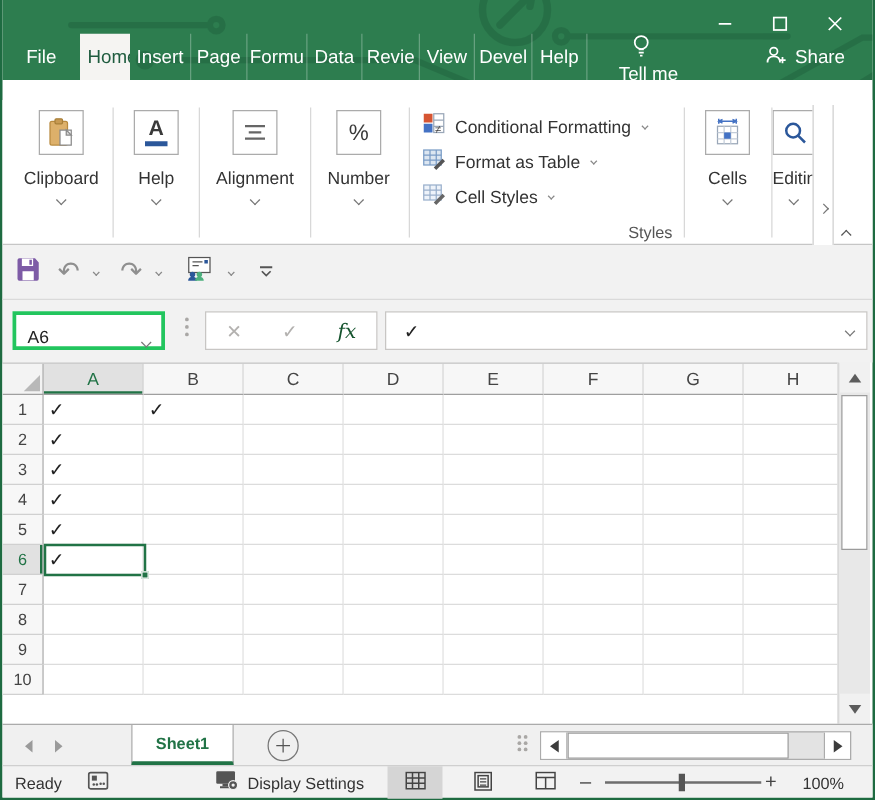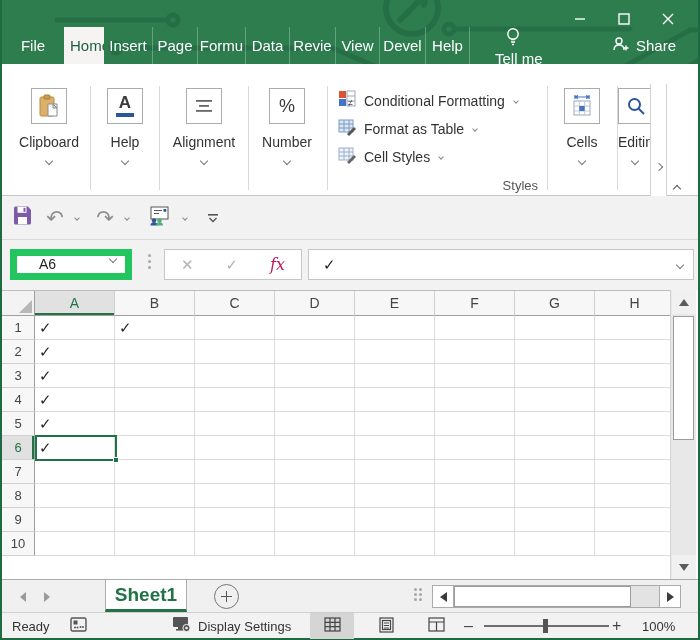--- a/index.html
+++ b/index.html
@@ -39,28 +39,28 @@
   #ribbon-scroll { position:absolute; left:648px; top:4px; width:17px; height:112px; background:#fff; border-left:1px solid #d0d0d0; border-right:1px solid #d0d0d0; display:flex; align-items:flex-end; justify-content:center; padding-bottom:26px; }
   #ribbon-collapse { position:absolute; left:672px; top:98px; }
 
   
   #qat { position:absolute; left:0; top:196px; width:696px; height:44px; background:#f2f2f2; border-bottom:1px solid #dadada; display:flex; align-items:center; }
   .qat-item { display:flex; align-items:center; justify-content:center; }
   .glyph-undo { font-size:21px; color:#8f8f8f; line-height:1; }
 
   
   #fbar-row { position:absolute; left:0; top:240px; width:696px; height:50px; background:#f2f2f2; }
-  #name-box { position:absolute; left:8px; top:9px; width:122px; height:31px; background:#fff; border:7px solid #22c55e; display:flex; align-items:flex-start; font-size:14px; color:#222; padding-left:22px; }
+  #name-box { position:absolute; left:8px; top:9px; width:122px; height:31px; background:#fff; border:3px solid #22c55e; display:flex; align-items:flex-end; font-size:14px; color:#222; padding-left:9px; }
   #name-box .chev { position:absolute; right:9px; }
   #fbar-dots { position:absolute; left:146px; top:14px; display:flex; flex-direction:column; gap:3px; }
   #fbar-dots i { width:3px; height:3px; background:#a9a7a5; border-radius:50%; }
   #fx-box { position:absolute; left:162px; top:9px; width:138px; height:31px; background:#fff; border:1px solid #c8c6c4; display:flex; align-items:center; justify-content:space-around; }
   .fx-cancel { color:#b3b1af; font-size:15px; }
   .fx-enter { color:#b3b1af; font-size:15px; }
-  .fx-label { font-family:"DejaVu Serif", serif; font-style:italic; font-size:16px; color:#be185d; }
+  .fx-label { font-family:"DejaVu Serif", serif; font-style:italic; font-size:16px; color:#14532d; }
   #formula-input { position:absolute; left:306px; top:9px; width:386px; height:31px; background:#fff; border:1px solid #c8c6c4; display:flex; align-items:center; padding-left:14px; font-size:15px; color:#222; }
   #formula-input .chev { position:absolute; right:10px; }
 
   
   #grid { position:absolute; left:0; top:290px; width:668px; height:289px; background:#fff; border-top:1px solid #bcbcbc; overflow:hidden; }
   #gcorner { position:absolute; left:0; top:0; width:33px; height:25px; background:#f3f3f3; border-right:1px solid #9f9f9f; border-bottom:1px solid #9f9f9f; }
   #gcorner i { position:absolute; right:2px; bottom:2px; width:0; height:0; border-left:13px solid transparent; border-bottom:13px solid #b8b8b8; }
   #colheads { position:absolute; left:33px; top:0; height:25px; display:flex; }
   .chd { width:80px; height:25px; background:#f7f7f7; border-right:1px solid #d0d0d0; border-bottom:1px solid #9f9f9f; display:flex; align-items:center; justify-content:center; font-size:14px; color:#444; }
   .chd.sel { background:#e1e1e1; color:#217346; box-shadow:inset 0 -2px 0 #217346; }
@@ -77,21 +77,21 @@
   .sbtn { position:absolute; left:1px; width:24px; height:24px; background:#f1f1f1; display:flex; align-items:center; justify-content:center; }
   .tri-up { width:0; height:0; border-left:5px solid transparent; border-right:5px solid transparent; border-bottom:7px solid #5c5c5c; }
   .tri-down { width:0; height:0; border-left:5px solid transparent; border-right:5px solid transparent; border-top:7px solid #5c5c5c; }
   .tri-left { width:0; height:0; border-top:5px solid transparent; border-bottom:5px solid transparent; border-right:7px solid #3c3c3c; }
   .tri-right { width:0; height:0; border-top:5px solid transparent; border-bottom:5px solid transparent; border-left:7px solid #3c3c3c; }
   #vthumb { position:absolute; left:2px; top:26px; width:21px; height:124px; background:#fff; border:1px solid #9b9b9b; }
 
   
   #sheetbar { position:absolute; left:0; top:579px; width:696px; height:33px; background:#f0f0f0; border-top:1px solid #ababab; }
   .navtri { position:absolute; top:12px; width:0; height:0; border-top:5px solid transparent; border-bottom:5px solid transparent; }
-  #sheettab { position:absolute; left:103px; top:0; width:82px; height:32px; background:#fff; border-left:1px solid #ababab; border-right:1px solid #ababab; border-bottom:3px solid #217346; display:flex; align-items:center; justify-content:center; font-size:19px; font-weight:bold; color:#217346; }
+  #sheettab { position:absolute; left:103px; top:0; width:82px; height:32px; background:#fff; border-left:1px solid #ababab; border-right:1px solid #ababab; border-bottom:3px solid #217346; display:flex; align-items:center; justify-content:center; font-size:13px; font-weight:bold; color:#217346; }
   #addsheet { position:absolute; left:212px; top:4px; width:25px; height:25px; border:1.5px solid #767676; border-radius:50%; display:flex; align-items:center; justify-content:center; }
   #addsheet .ph, #addsheet .pv { position:absolute; background:#555; }
   #addsheet .ph { width:11px; height:1.5px; }
   #addsheet .pv { width:1.5px; height:11px; }
   #sb-dots { position:absolute; left:412px; top:8px; display:grid; grid-template-columns:3px 3px; gap:2px; }
   #sb-dots i { width:3px; height:3px; background:#a9a7a5; border-radius:50%; }
   #hscroll { position:absolute; left:430px; top:5px; width:249px; height:23px; background:#e3e3e3; border:1px solid #ababab; display:flex; }
   .hbtn { width:21px; height:21px; background:#fff; display:flex; align-items:center; justify-content:center; }
   #hthumb { position:absolute; left:21px; top:0; width:177px; height:21px; background:#fff; border:1px solid #9b9b9b; }
 

